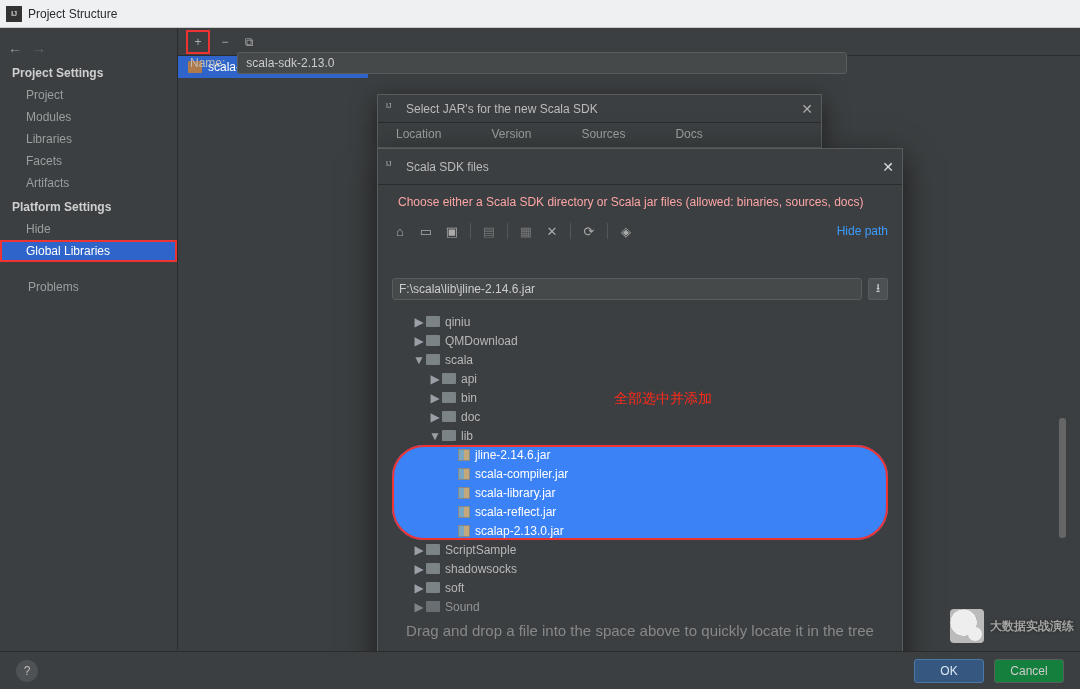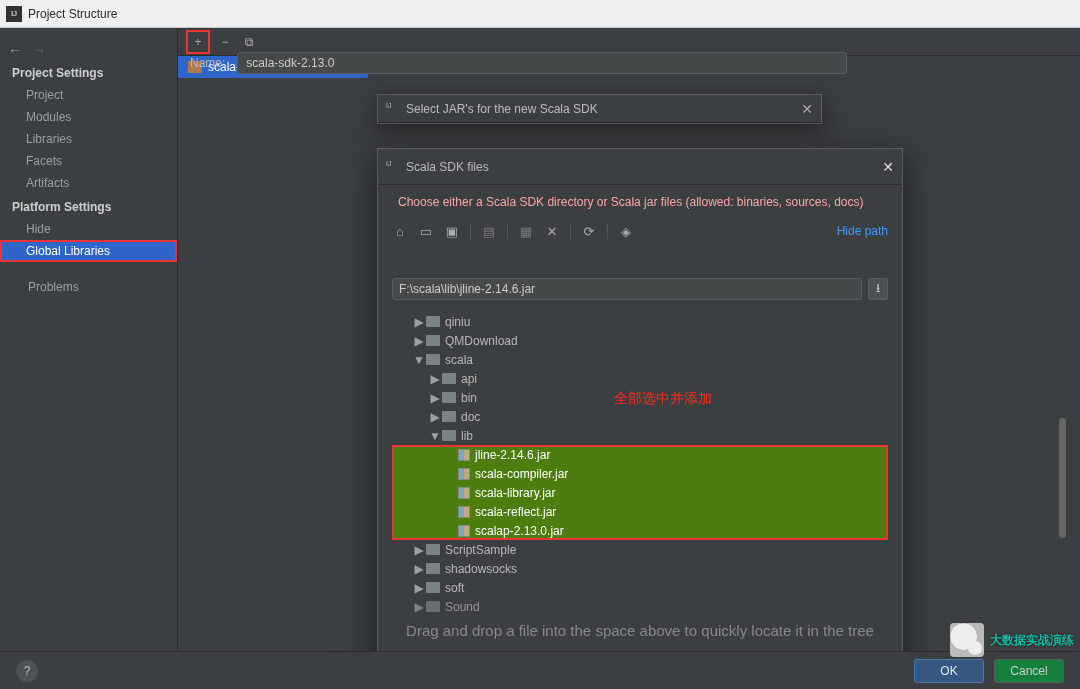--- a/index.html
+++ b/index.html
@@ -60,28 +60,28 @@
 
 .tree { padding: 4px 14px; position:relative; max-height: 312px; overflow:hidden; }
 .trow { display:flex; align-items:center; height:19px; color:#b7b7b7; cursor:pointer; }
 .arrw { width:14px; text-align:center; color:#9aa0a6; }
 .ficon2 { width:14px; height:11px; background:#7b8387; border-radius:1px; margin-right:5px; }
 .jicon { width:12px; height:12px; border:1px solid #888; margin-right:5px; display:flex; }
 .jicon::before, .jicon::after { content:""; flex:1; }
 .jicon::before { background:#7aa6c2; }
 .jicon::after { background:#c2a87a; }
 .ind1 { padding-left: 20px; } .ind2 { padding-left: 36px; } .ind3 { padding-left: 52px; }
-.selgroup { background:#4d7c0f; }
+.selgroup { background:#3b82f6;border-radius:32px; }
 .selgroup .trow { color:#fff; }
 .sel-hl { outline:2px solid #e33; outline-offset:-2px; }
 .annot { position:absolute; left: 614px; top: 390px; color:#ff2a1a; font-size:14px; }
 .hint { text-align:center; color:#888; padding: 2px 0 10px 0; font-size:15px; }
 .d2-bottom { display:flex; align-items:center; padding: 8px 14px 12px 14px; gap:10px; }
 .d2-bottom .btn { min-width:70px; }
-.watermark { position:absolute; right: 6px; bottom: 32px; color:#14b8a6; font-size:22px; font-weight:bold; display:flex; align-items:center; gap:6px; text-shadow: 0 0 3px #222; }
+.watermark { position:absolute; right: 6px; bottom: 46px; color:#a3a3a3; font-size:22px; font-weight:bold; display:flex; align-items:center; gap:6px; text-shadow: 0 0 3px #222; }
 .wm-ic { width:34px; height:34px; border-radius:4px; background: radial-gradient(circle at 40% 40%, #eee 45%, #bbb 46%); position:relative; }
 .wm-ic::after { content:""; position:absolute; right:2px; bottom:2px; width:14px; height:14px; border-radius:50%; background:#eee; }
 .scrollthumb { position:absolute; right:14px; top:418px; width:7px; height:120px; background:#666; border-radius:3px; }
 </style>
 </head>
 <body>
 
 <div class="titlebar">
   <div class="logo">IJ</div>
   <span class="title">Project Structure</span>
@@ -129,20 +129,26 @@
     <input value="scala-sdk-2.13.0" style="">
   </div>
 </div>
 
 <div class="dialog1">
   <div class="dlg-title">
     <div class="logo" style="width:14px;height:14px;font-size:7px">IJ</div>
     <span>Select JAR's for the new Scala SDK</span>
     <span class="x">✕</span>
   </div>
+  <div class="dlg-tabs">
+    <span>Location</span>
+    <span>Version</span>
+    <span>Sources</span>
+    <span>Docs</span>
+  </div>
 </div>
 
 <div class="dialog2">
   <div class="d2-title">
     <div class="logo" style="width:14px;height:14px;font-size:7px">IJ</div>
     <span>Scala SDK files</span>
     <span class="x">✕</span>
   </div>
   <div class="d2-msg">Choose either a Scala SDK directory or Scala jar files (allowed: binaries, sources, docs)</div>
   <div class="d2-toolbar">

